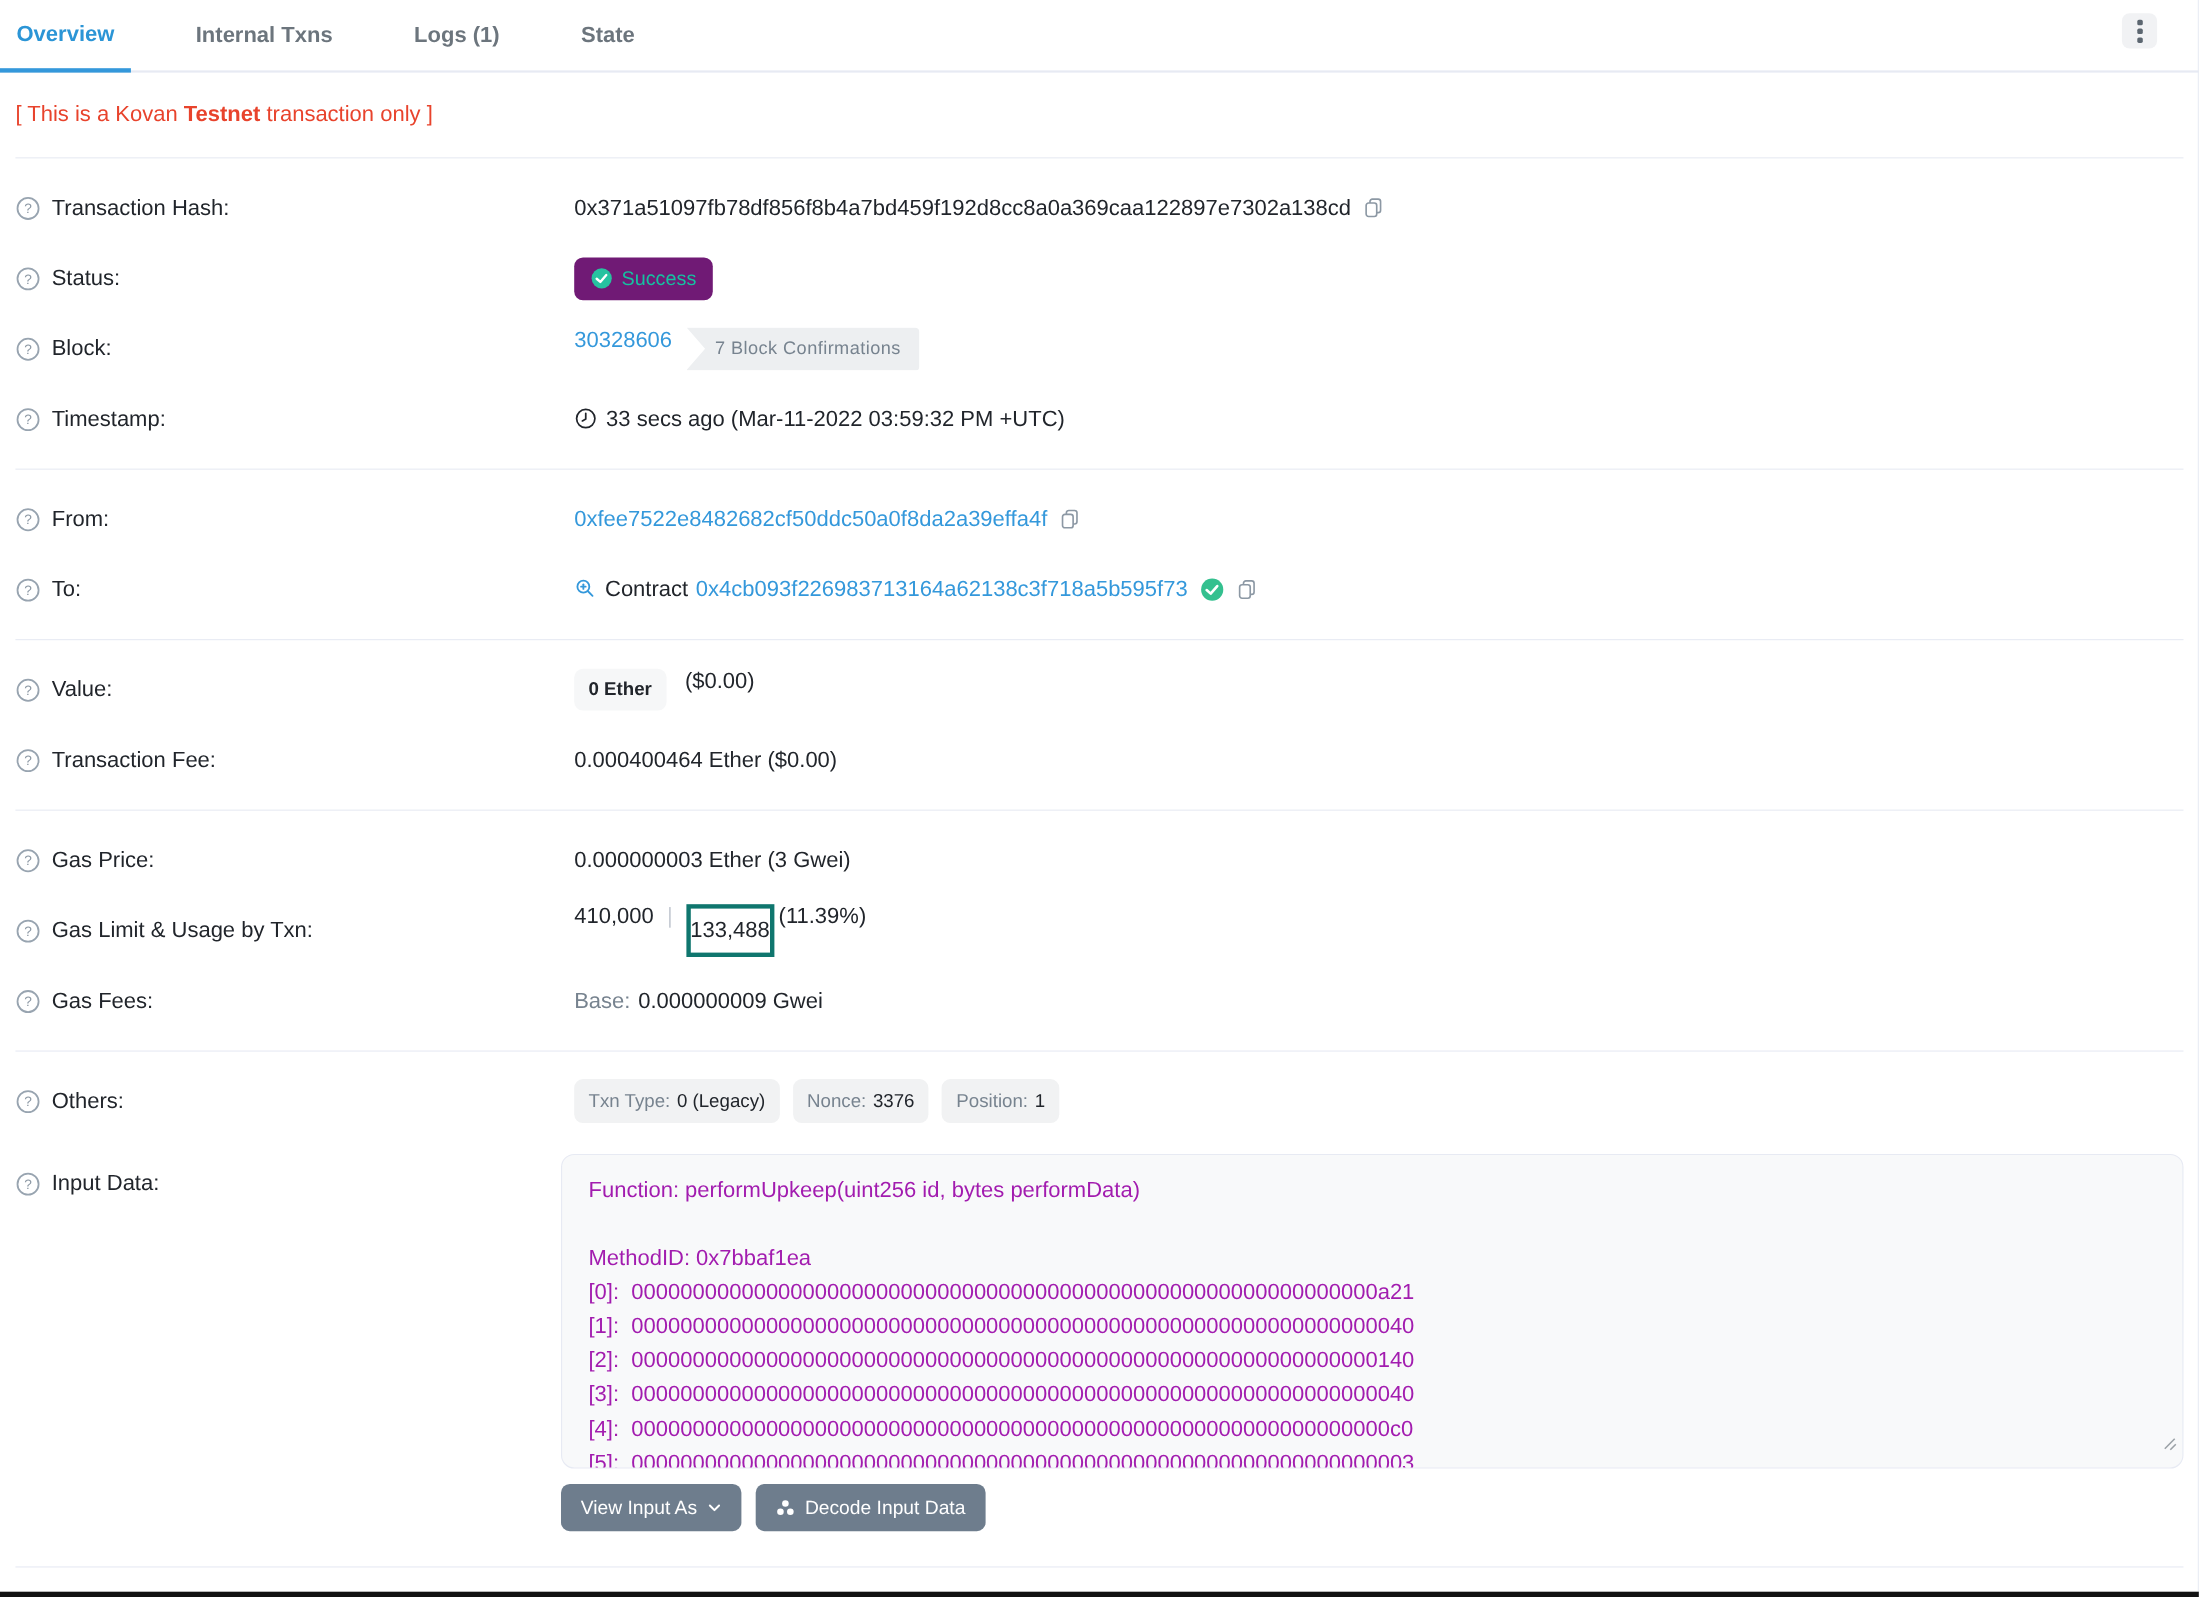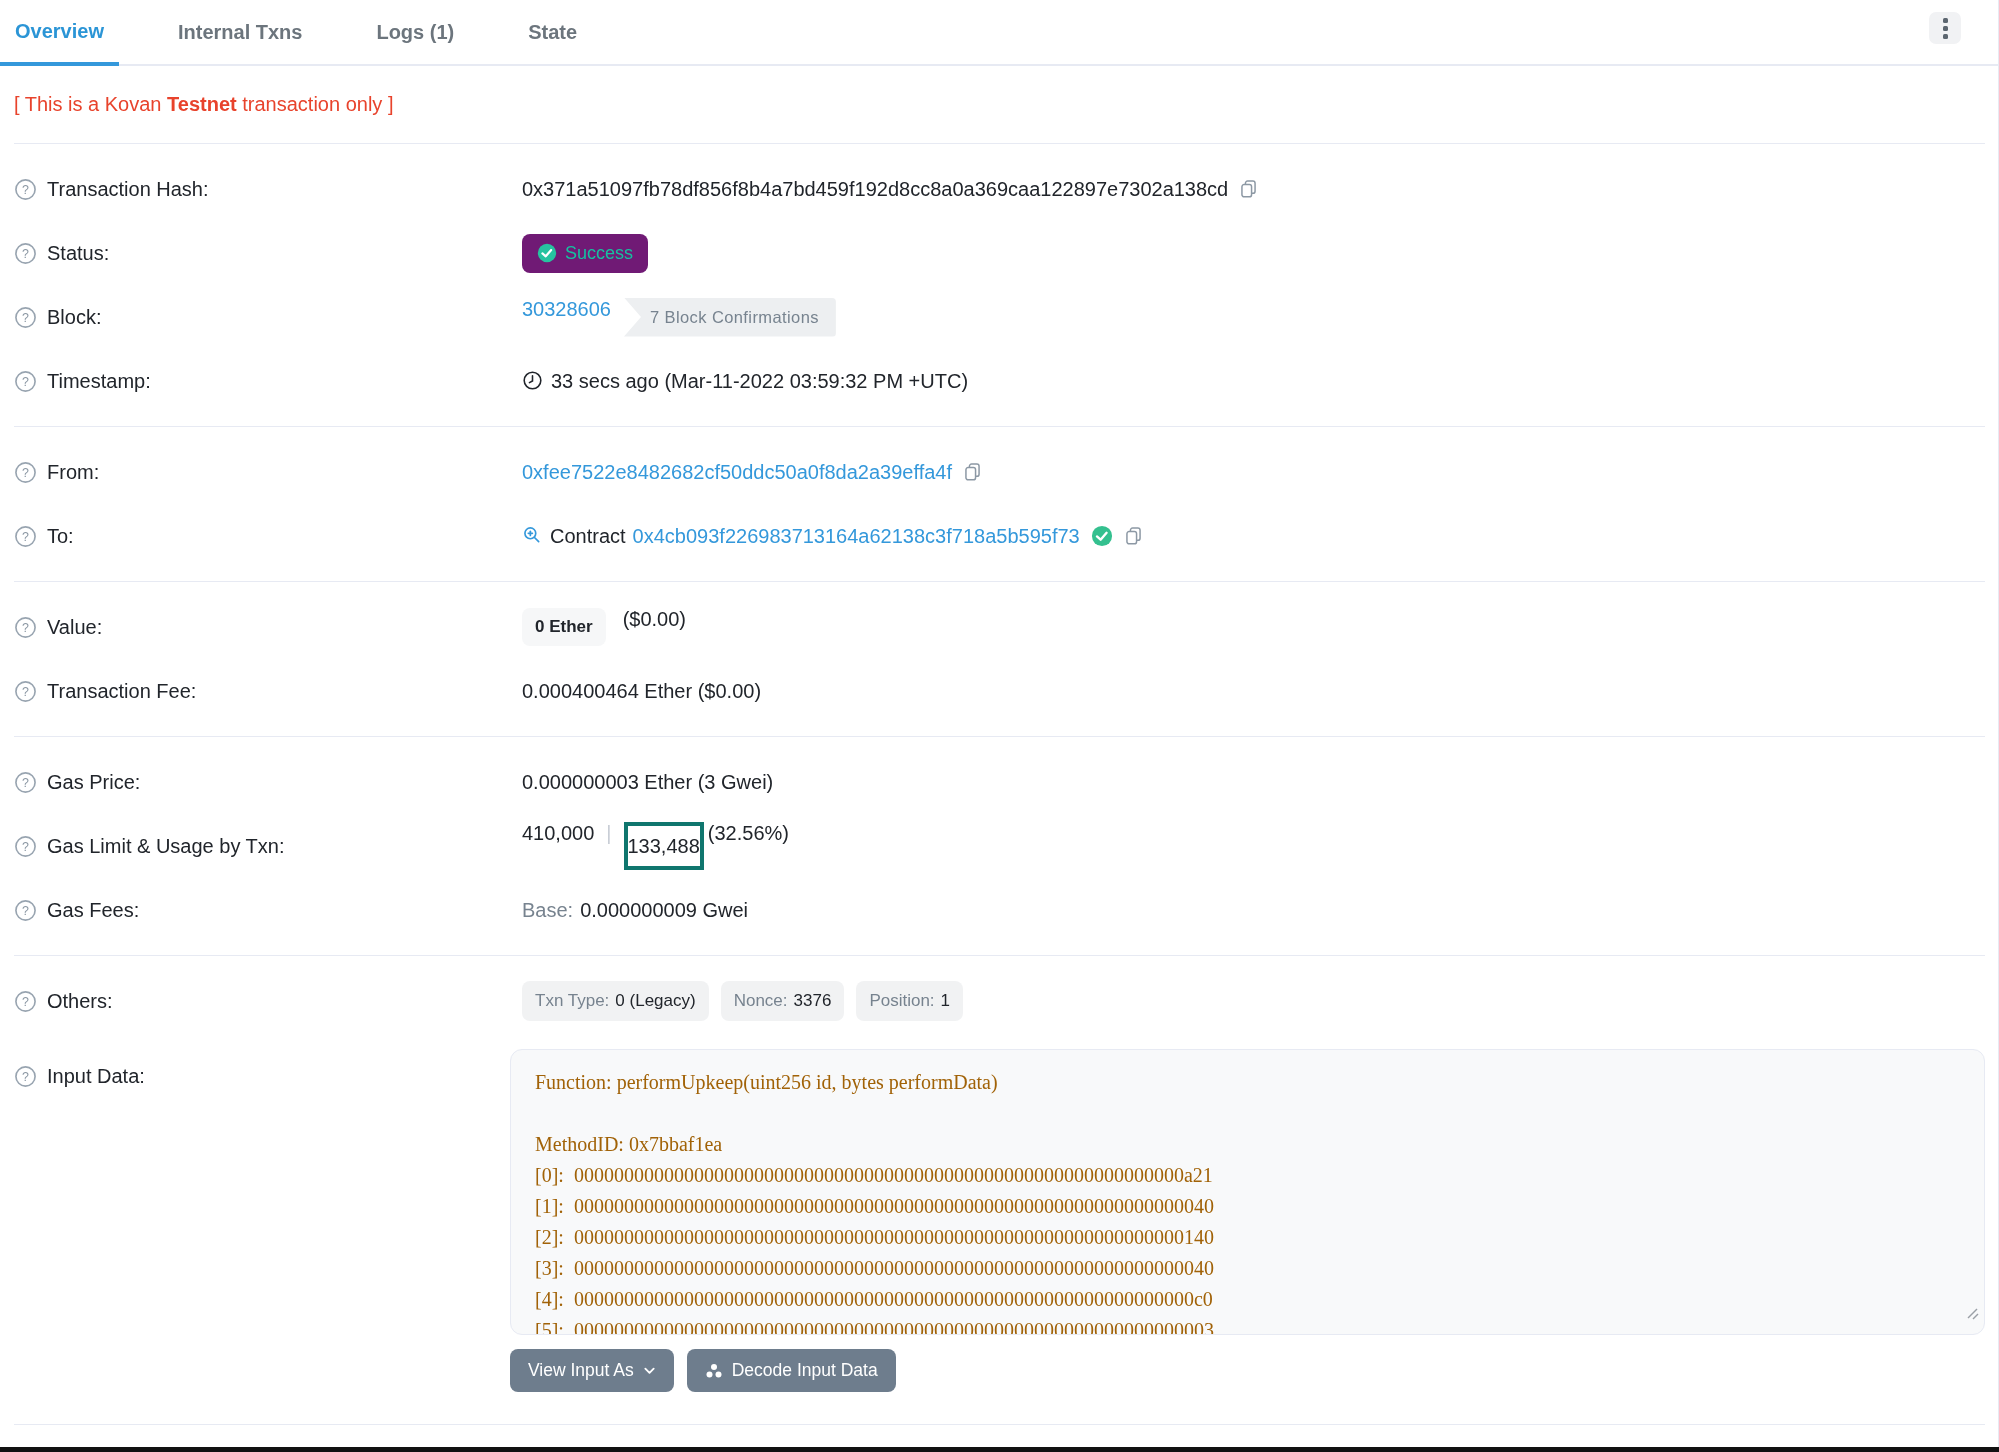--- a/index.html
+++ b/index.html
@@ -78,22 +78,22 @@
   .red-box {
     display:inline-flex; align-items:center;
     border:4px solid #0f766e; padding:10px 0; line-height:1; margin-right:4px;
   }
 
   
   .input-box {
     flex:1; margin-top:0; background:#f8f9fa; border:1px solid #e7eaf3;
     border-radius:12px; height:286px; overflow:hidden; position:relative;
     padding:17px 24px;
-    font-family:Liberation Serif, serif;
-    font-size:20px; color:#a16207; line-height:31px;
+    font-family:Liberation Sans, sans-serif;
+    font-size:20px; color:#a21caf; line-height:31px;
   }
   .code-line { white-space:pre; min-height:31px; }
   .resize-handle { position:absolute; right:5px; bottom:5px; }
 
   .btn-row { display:flex; gap:13px; margin-left:496px; margin-top:14px; }
   .btn {
     background:#6e7d8d; color:#fff; border:none; border-radius:8px;
     padding:11px 18px; font-size:17.5px; font-family:"Liberation Sans",sans-serif;
     display:inline-flex; align-items:center; gap:9px; cursor:pointer;
   }
@@ -322,21 +322,21 @@
             </svg>
         </span>
         <span>Gas Limit &amp; Usage by Txn:</span>
       </div>
       <div class="row-value">
         <span>410,000</span>
         <span class="gas-sep">|</span>
         <span class="red-box">
           <span>133,488</span>
         </span>
-        <span>(32.56%)</span>
+        <span>(11.39%)</span>
       </div>
     </div>
 
     <div class="row">
       <div class="row-label">
         <span class="q-icon">
           <svg width="23" height="23" viewBox="0 0 24 24">
               <circle cx="12" cy="12" r="10" fill="none" stroke="#98a4b0" stroke-width="1.7"></circle>
               <text x="12" y="16.5" text-anchor="middle" font-size="13" fill="#8c98a4" font-family="Liberation Sans,sans-serif">?</text>
             </svg>

